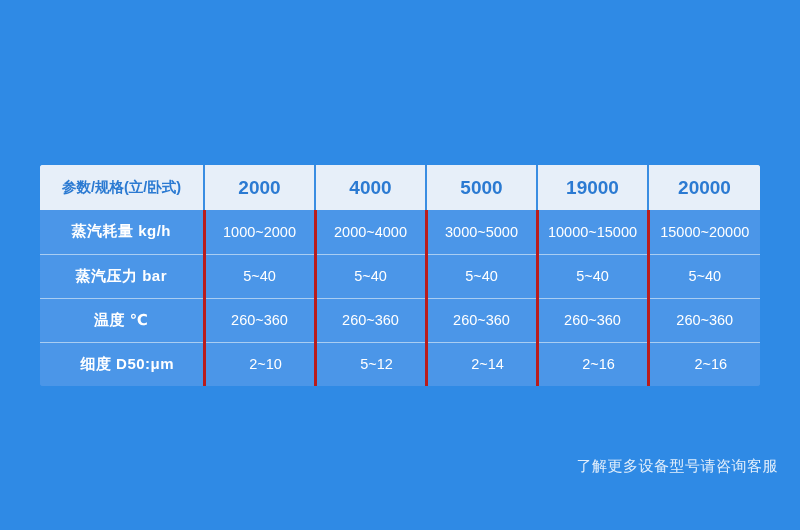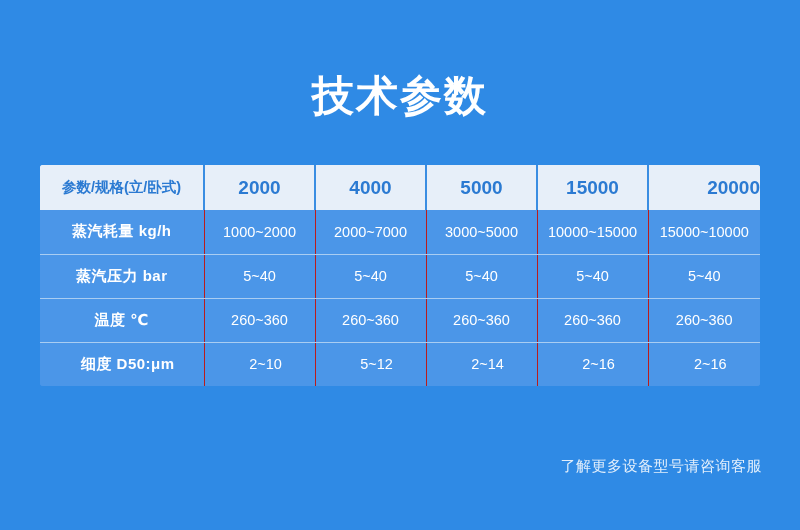--- a/index.html
+++ b/index.html
@@ -65,38 +65,37 @@
     color: #2b7ad2;
     font-size: 19px;
     font-weight: bold;
     text-align: center;
     vertical-align: middle;
     border-right: 2px solid #3a8de2;
     white-space: nowrap;
   }
   .spec-table thead th:last-child {
     border-right: none;
-    text-align: right;
   }
   .spec-table thead th.param-head {
     font-size: 14.5px;
   }
 
   
   .spec-table tbody tr {
     height: 44px;
     background: #4b96e8;
   }
   .spec-table tbody td {
     background: #4b96e8;
     color: #ffffff;
     font-size: 14.5px;
     text-align: center;
     vertical-align: middle;
-    border-right: 1px solid #b91c1c;
+    border-right: 3px solid #b91c1c;
     border-bottom: 1px solid #a9cdf2;
     white-space: nowrap;
   }
   .spec-table tbody td:last-child {
     border-right: none;
   }
   .spec-table tbody tr:last-child td {
     border-bottom: none;
     padding-left: 12px;
   }
@@ -111,62 +110,61 @@
   col.c0 { width: 164px; }
   col.c1 { width: 111px; }
   col.c2 { width: 111px; }
   col.c3 { width: 111px; }
   col.c4 { width: 111px; }
   col.c5 { width: 112px; }
 
   
   .footer-note {
     position: absolute;
-    right: 38px;
+    right: 22px;
     top: 457px;
     color: rgba(255, 255, 255, 0.86);
     font-size: 15px;
     letter-spacing: 0.5px;
     white-space: nowrap;
   }
 </style>
 </head>
 <body>
 
 <div class="page">
 
-  <div class="title">技术参数</div>
 
   <table class="spec-table">
     <colgroup>
       <col class="c0">
         <col class="c1">
         <col class="c2">
         <col class="c3">
         <col class="c4">
         <col class="c5">
     </colgroup>
     <thead>
       <tr>
         <th class="param-head">参数/规格(立/卧式)</th>
         <th>2000</th>
         <th>4000</th>
         <th>5000</th>
-        <th>15000</th>
+        <th>19000</th>
         <th>20000</th>
       </tr>
     </thead>
     <tbody>
       <tr>
         <td class="row-label">蒸汽耗量 kg/h</td>
         <td>1000~2000</td>
-        <td>2000~7000</td>
+        <td>2000~4000</td>
         <td>3000~5000</td>
         <td>10000~15000</td>
-        <td>15000~10000</td>
+        <td>15000~20000</td>
       </tr>
       <tr>
         <td class="row-label">蒸汽压力 bar</td>
         <td>5~40</td>
         <td>5~40</td>
         <td>5~40</td>
         <td>5~40</td>
         <td>5~40</td>
       </tr>
       <tr>

